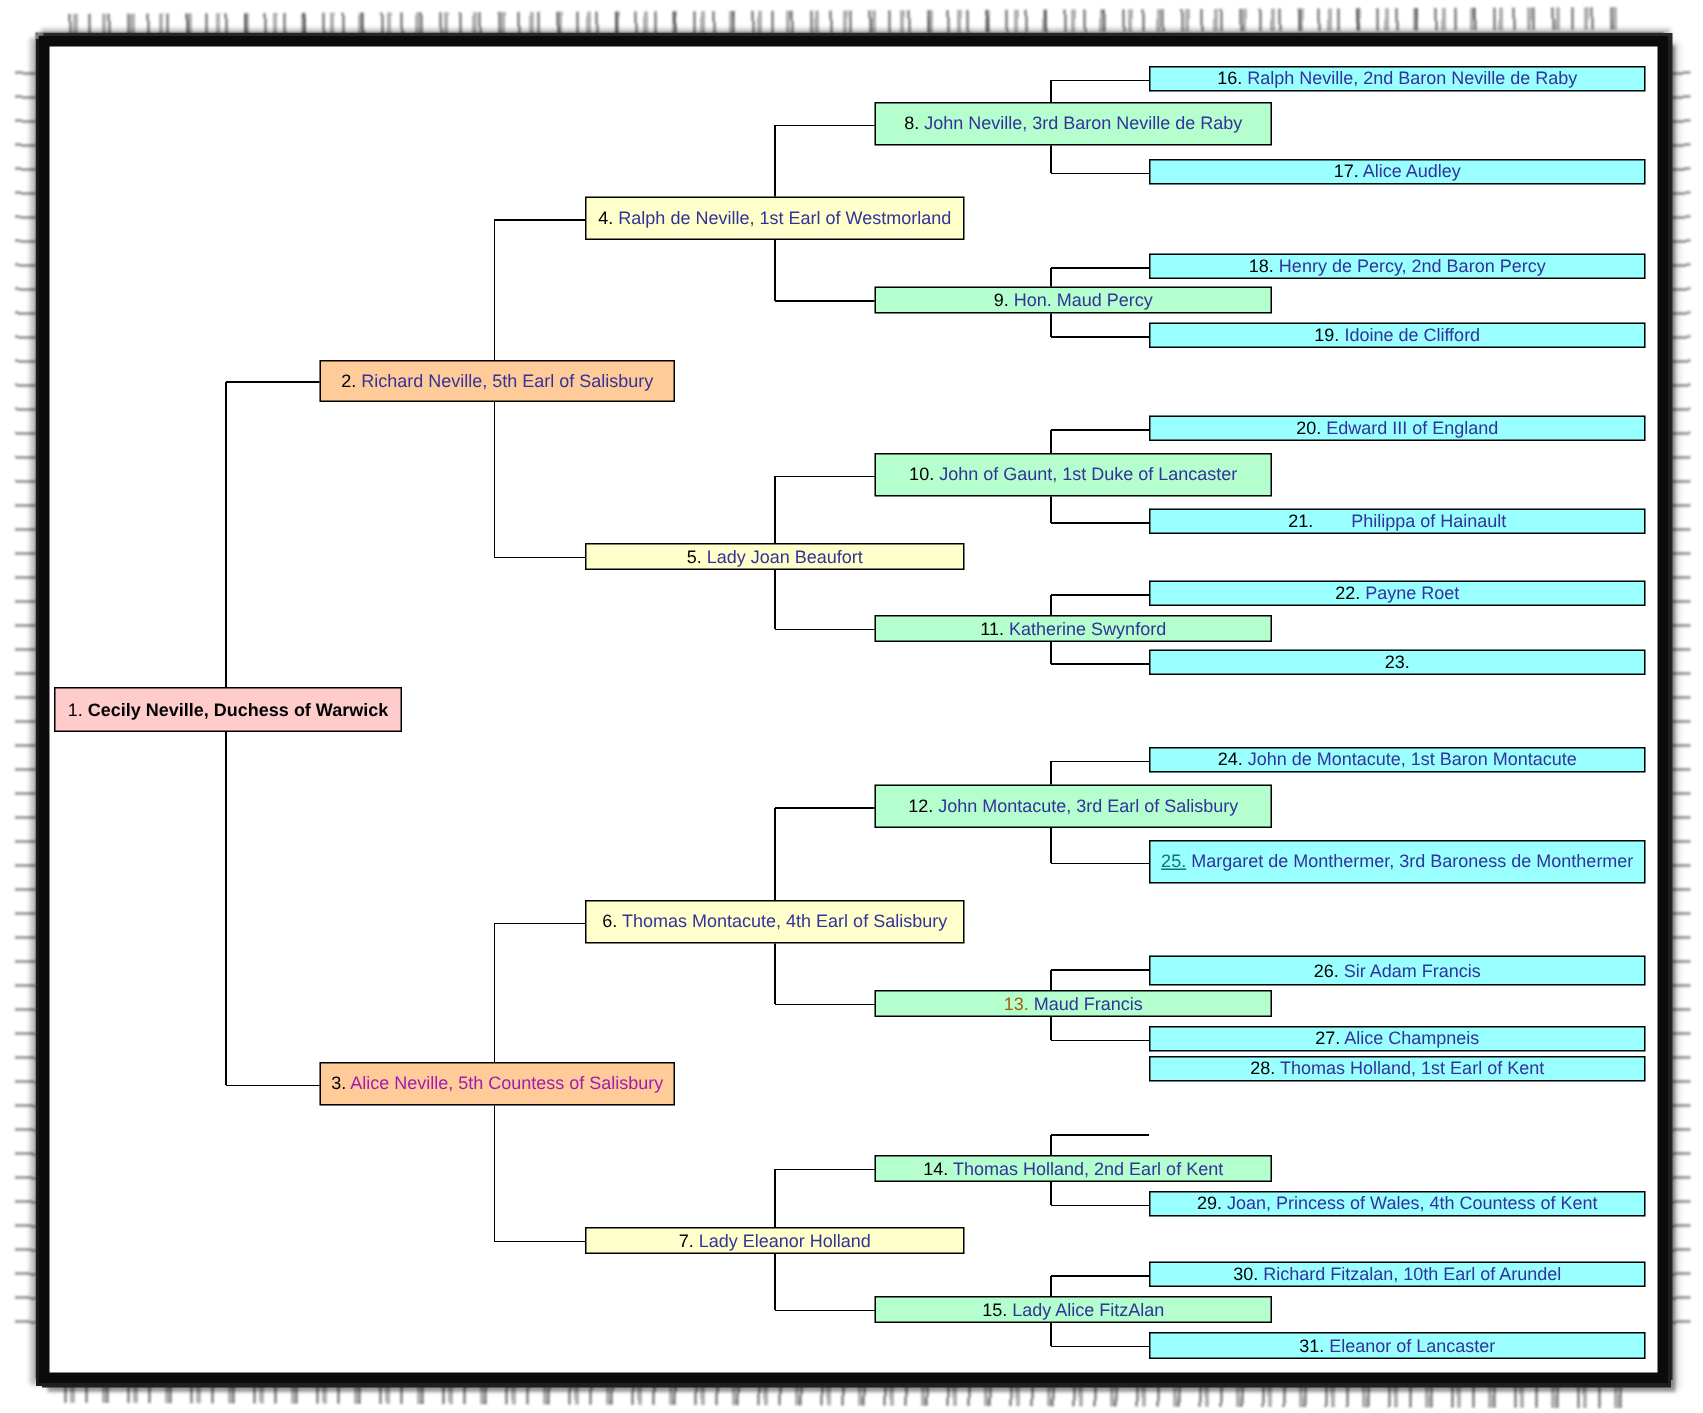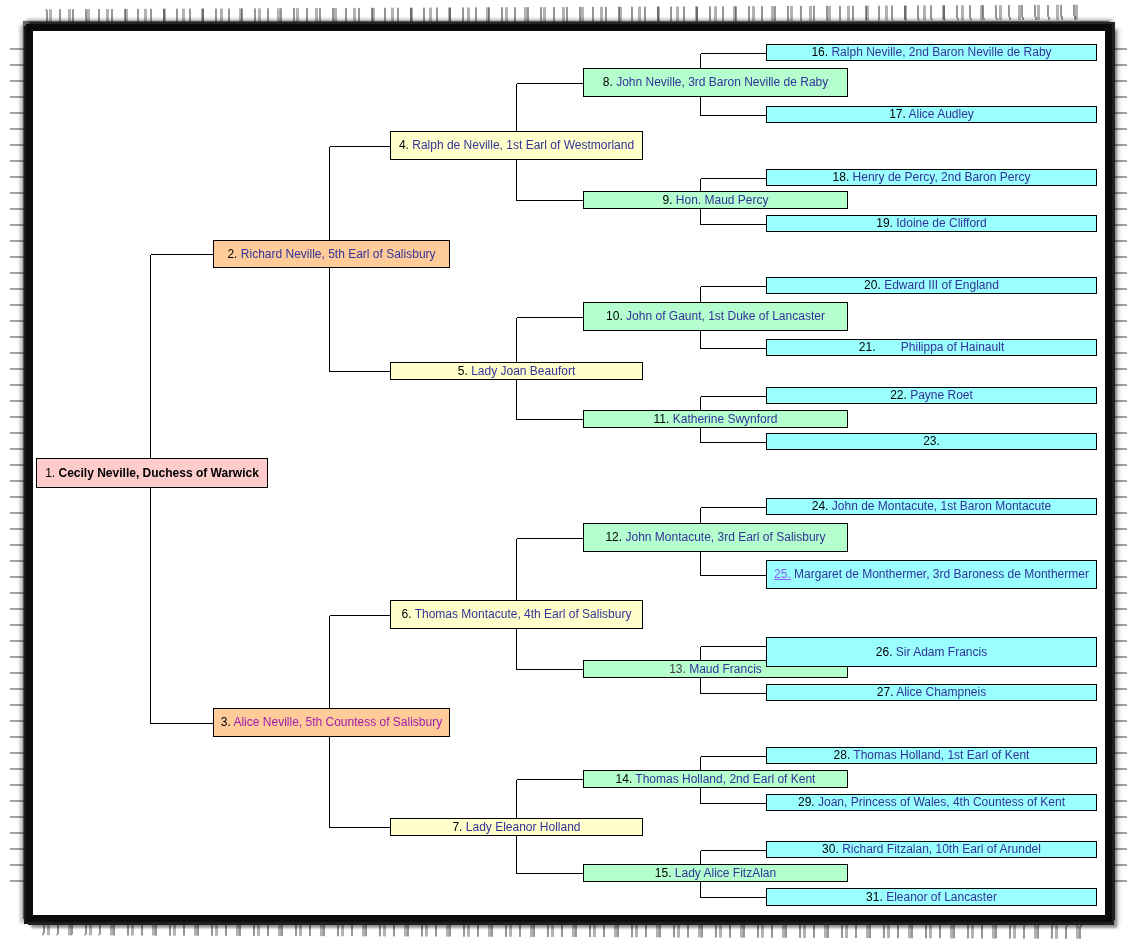--- a/index.html
+++ b/index.html
@@ -142,21 +142,21 @@
       <div class="pbox" style="left: 583px; top: 302px; width: 265px; height: 29px; background: rgb(180, 255, 205); border-color: rgb(0, 0, 0);">
         <span class="txt"><span class="num" style="color: rgb(0, 0, 0);">10.</span> <span class="name" style="color: rgb(51, 51, 153);">John of Gaunt, 1st Duke of Lancaster</span></span>
       </div>
       <div class="pbox" style="left: 583px; top: 410px; width: 265px; height: 18px; background: rgb(180, 255, 205); border-color: rgb(0, 0, 0);">
         <span class="txt"><span class="num" style="color: rgb(0, 0, 0);">11.</span> <span class="name" style="color: rgb(51, 51, 153);">Katherine Swynford</span></span>
       </div>
       <div class="pbox" style="left: 583px; top: 523px; width: 265px; height: 29px; background: rgb(180, 255, 205); border-color: rgb(0, 0, 0);">
         <span class="txt"><span class="num" style="color: rgb(0, 0, 0);">12.</span> <span class="name" style="color: rgb(51, 51, 153);">John Montacute, 3rd Earl of Salisbury</span></span>
       </div>
       <div class="pbox" style="left: 583px; top: 660px; width: 265px; height: 18px; background: rgb(180, 255, 205); border-color: rgb(0, 0, 0);">
-        <span class="txt"><span class="num" style="color: #404040;">13.</span> <span class="name" style="color: rgb(51, 51, 153);">Maud Francis</span></span>
+        <span class="txt"><span class="num" style="color: #a16207;">13.</span> <span class="name" style="color: rgb(51, 51, 153);">Maud Francis</span></span>
       </div>
       <div class="pbox" style="left: 583px; top: 770px; width: 265px; height: 18px; background: rgb(180, 255, 205); border-color: rgb(0, 0, 0); text-align: right;">
         <span class="txt"><span class="num" style="color: rgb(0, 0, 0);">14.</span> <span class="name" style="color: rgb(51, 51, 153);">Thomas Holland, 2nd Earl of Kent</span></span>
       </div>
       <div class="pbox" style="left: 583px; top: 864px; width: 265px; height: 18px; background: rgb(180, 255, 205); border-color: rgb(0, 0, 0);">
         <span class="txt"><span class="num" style="color: rgb(0, 0, 0);">15.</span> <span class="name" style="color: rgb(51, 51, 153);">Lady Alice FitzAlan</span></span>
       </div>
       <div class="pbox" style="left: 766px; top: 44px; width: 331px; height: 17px; background: rgb(153, 255, 255); border-color: rgb(0, 0, 0);">
         <span class="txt"><span class="num" style="color: rgb(0, 0, 0);">16.</span> <span class="name" style="color: rgb(51, 51, 153);">Ralph Neville, 2nd Baron Neville de Raby</span></span>
       </div>
@@ -178,29 +178,29 @@
       <div class="pbox" style="left: 766px; top: 387px; width: 331px; height: 17px; background: rgb(153, 255, 255); border-color: rgb(0, 0, 0);">
         <span class="txt"><span class="num" style="color: rgb(0, 0, 0);">22.</span> <span class="name" style="color: rgb(51, 51, 153);">Payne Roet</span></span>
       </div>
       <div class="pbox" style="left: 766px; top: 433px; width: 331px; height: 17px; background: rgb(153, 255, 255); border-color: rgb(0, 0, 0);">
         <span class="txt"><span class="num" style="color: rgb(0, 0, 0);">23.</span> <span class="name" style="color: rgb(51, 51, 153);"></span></span>
       </div>
       <div class="pbox" style="left: 766px; top: 498px; width: 331px; height: 17px; background: rgb(153, 255, 255); border-color: rgb(0, 0, 0);">
         <span class="txt"><span class="num" style="color: rgb(0, 0, 0);">24.</span> <span class="name" style="color: rgb(51, 51, 153);">John de Montacute, 1st Baron Montacute</span></span>
       </div>
       <div class="pbox" style="left: 766px; top: 560px; width: 331px; height: 29px; background: rgb(153, 255, 255); border-color: rgb(0, 0, 0);">
-        <span class="txt"><span class="num" style="color: #8b5cf6; text-decoration: underline;">25.</span> <span class="name" style="color: rgb(51, 51, 153);">Margaret de Monthermer, 3rd Baroness de Monthermer</span></span>
-      </div>
-      <div class="pbox" style="left: 766px; top: 637px; width: 331px; height: 30px; background: rgb(153, 255, 255); border-color: rgb(0, 0, 0);">
+        <span class="txt"><span class="num" style="color: #0f766e; text-decoration: underline;">25.</span> <span class="name" style="color: rgb(51, 51, 153);">Margaret de Monthermer, 3rd Baroness de Monthermer</span></span>
+      </div>
+      <div class="pbox" style="left: 766px; top: 637px; width: 331px; height: 20px; background: rgb(153, 255, 255); border-color: rgb(0, 0, 0);">
         <span class="txt"><span class="num" style="color: rgb(0, 0, 0);">26.</span> <span class="name" style="color: rgb(51, 51, 153);">Sir Adam Francis</span></span>
       </div>
       <div class="pbox" style="left: 766px; top: 684px; width: 331px; height: 17px; background: rgb(153, 255, 255); border-color: rgb(0, 0, 0);">
         <span class="txt"><span class="num" style="color: rgb(0, 0, 0);">27.</span> <span class="name" style="color: rgb(51, 51, 153);">Alice Champneis</span></span>
       </div>
-      <div class="pbox" style="left: 766px; top: 747px; width: 331px; height: 17px; background: rgb(153, 255, 255); border-color: rgb(0, 0, 0);">
+      <div class="pbox" style="left: 766px; top: 704px; width: 331px; height: 17px; background: rgb(153, 255, 255); border-color: rgb(0, 0, 0);">
         <span class="txt"><span class="num" style="color: rgb(0, 0, 0);">28.</span> <span class="name" style="color: rgb(51, 51, 153);">Thomas Holland, 1st Earl of Kent</span></span>
       </div>
       <div class="pbox" style="left: 766px; top: 794px; width: 331px; height: 17px; background: rgb(153, 255, 255); border-color: rgb(0, 0, 0);">
         <span class="txt"><span class="num" style="color: rgb(0, 0, 0);">29.</span> <span class="name" style="color: rgb(51, 51, 153);">Joan, Princess of Wales, 4th Countess of Kent</span></span>
       </div>
       <div class="pbox" style="left: 766px; top: 841px; width: 331px; height: 17px; background: rgb(153, 255, 255); border-color: rgb(0, 0, 0);">
         <span class="txt"><span class="num" style="color: rgb(0, 0, 0);">30.</span> <span class="name" style="color: rgb(51, 51, 153);">Richard Fitzalan, 10th Earl of Arundel</span></span>
       </div>
       <div class="pbox" style="left: 766px; top: 888px; width: 331px; height: 18px; background: rgb(153, 255, 255); border-color: rgb(0, 0, 0);">
         <span class="txt"><span class="num" style="color: rgb(0, 0, 0);">31.</span> <span class="name" style="color: rgb(51, 51, 153);">Eleanor of Lancaster</span></span>

